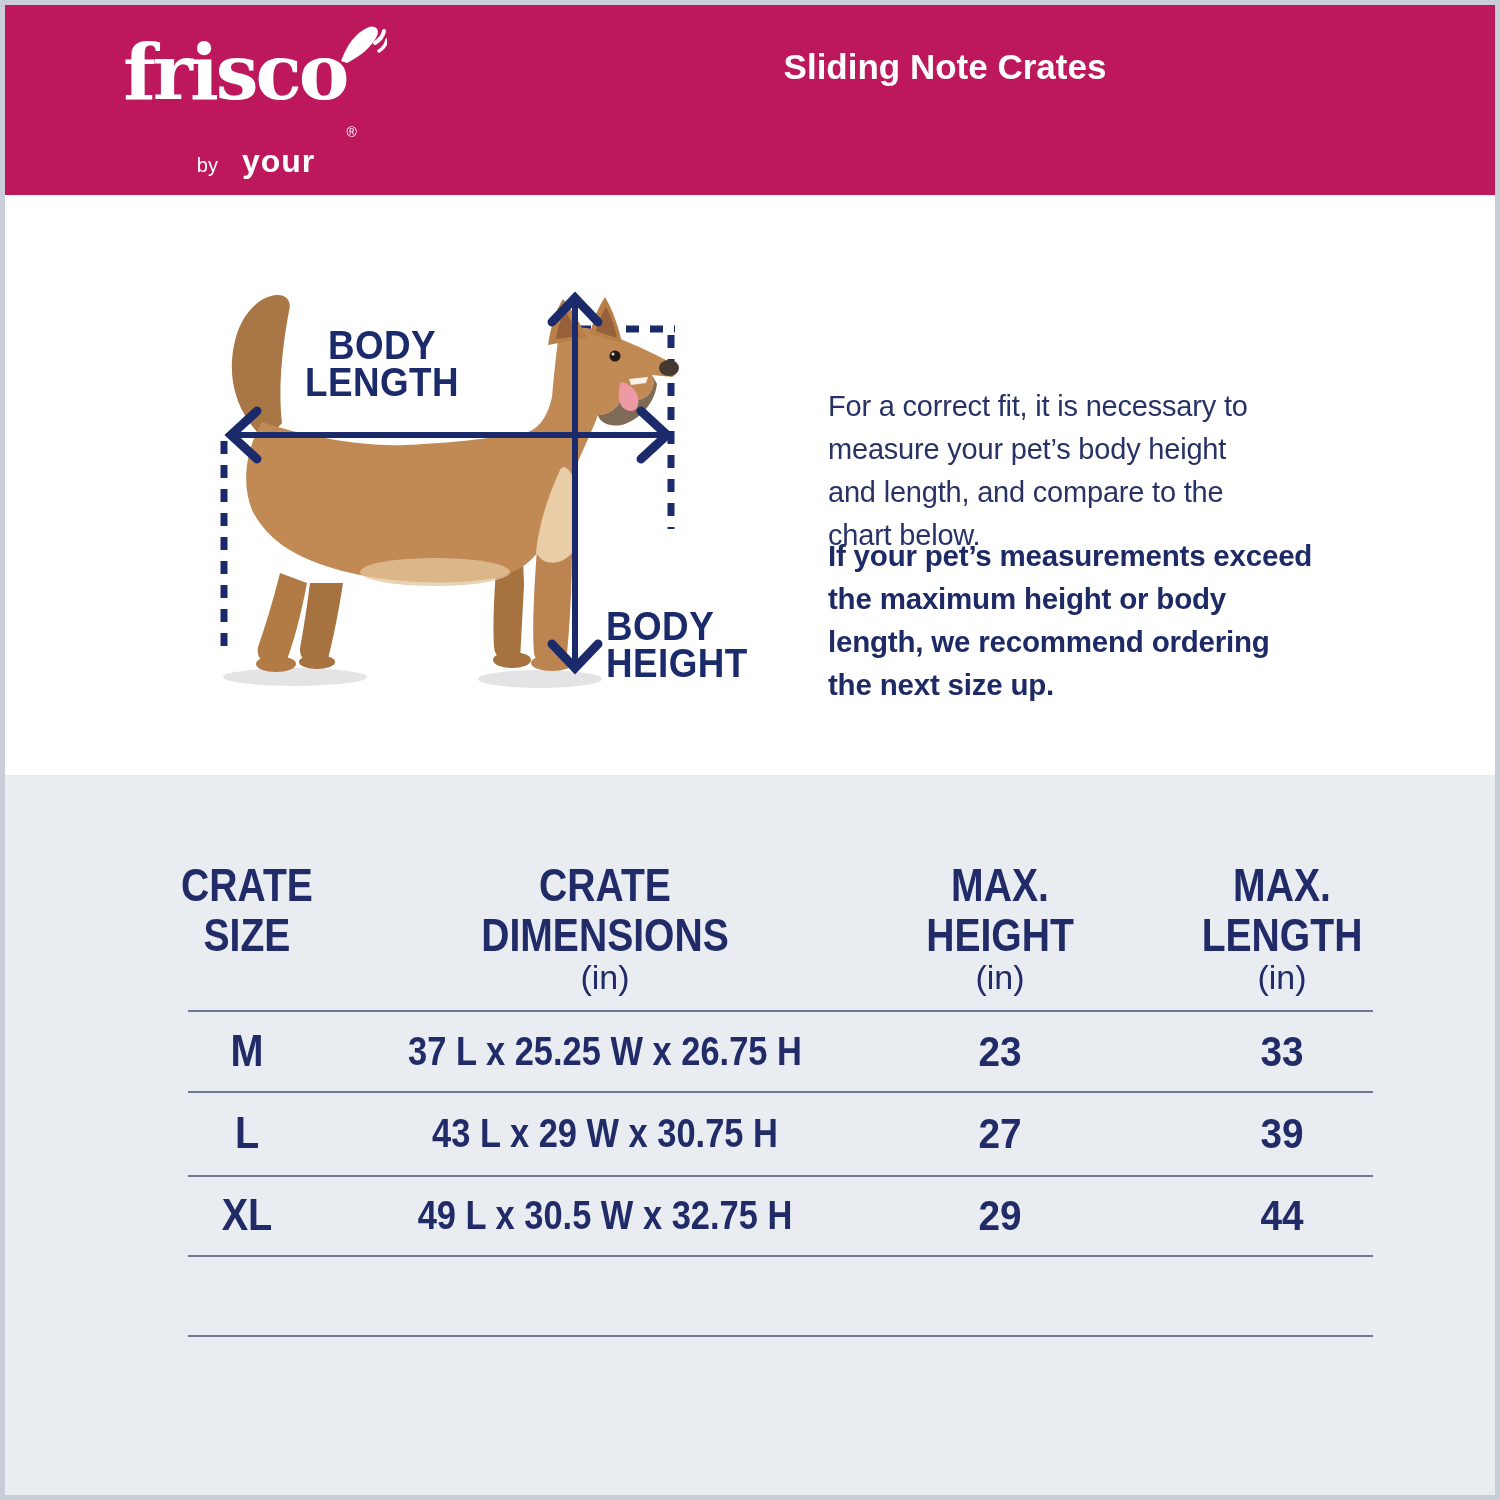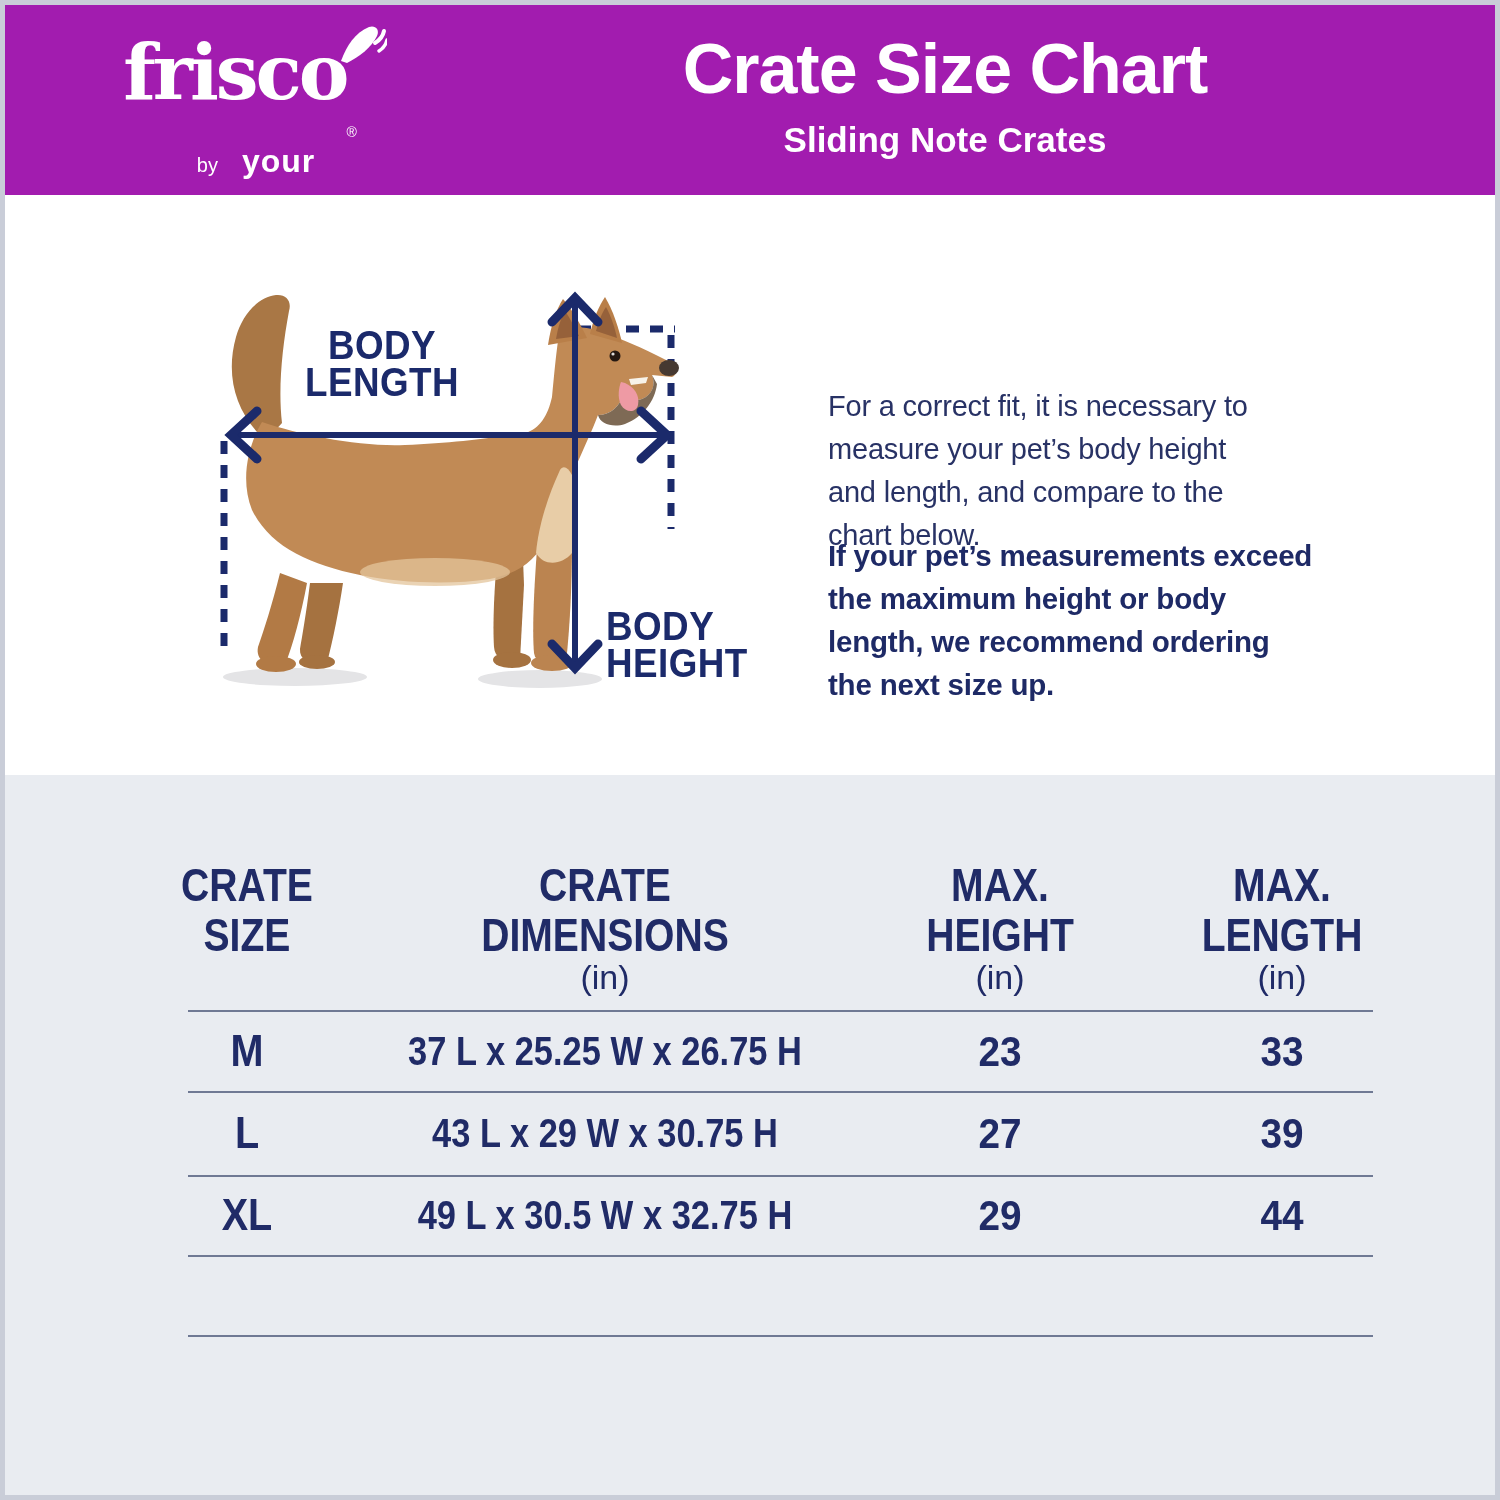--- a/index.html
+++ b/index.html
@@ -1,19 +1,19 @@
 <!DOCTYPE html>
 <html><head>
 <meta charset="utf-8">
 <style>
   html,body{margin:0;padding:0;background:#ffffff;}
   .page{position:relative;width:1500px;height:1500px;background:#c9cdd8;font-family:"Liberation Sans",sans-serif;overflow:hidden;}
   .frame{position:absolute;inset:5px;background:#ffffff;}
   .section{position:absolute;left:0;right:0;}
-  .sec-header{top:0;height:190px;background:#a21caf;}
+  .sec-header{top:0;height:190px;background:#be185d;}
   .sec-white{top:190px;height:580px;background:#ffffff;}
   .sec-gray{top:770px;bottom:0;background:#e9ecf1;}
 
   
   .logo{position:absolute;left:80px;top:30px;width:310px;text-align:center;color:#fff;z-index:3;}
   .logo-word{position:relative;display:inline-block;font-family:"DejaVu Serif",serif;font-weight:700;font-size:76px;line-height:1;letter-spacing:-3px;}
   .logo-swoosh{position:absolute;right:-30px;top:-14px;}
   .logo-reg{font-size:14px;font-weight:400;vertical-align:-38px;letter-spacing:0;font-family:"Liberation Sans",sans-serif;}
   .logo-by{margin-top:4px;transform:translateX(16px);display:flex;justify-content:center;align-items:baseline;gap:24px;}
   .logo-by .by{font-size:20px;font-weight:400;}
@@ -63,21 +63,20 @@
             <path d="M36,22 C41,19 44,15 45,10" stroke="#ffffff" stroke-width="4" fill="none" stroke-linecap="round"></path>
             <path d="M40,30 C45,27 47,23 48,19" stroke="#ffffff" stroke-width="3.4" fill="none" stroke-linecap="round"></path>
           </svg>
         </div>
         <div class="logo-by">
           <span class="by">by</span>
           <span class="chewy">your</span>
         </div>
       </div>
       <div class="titles">
-        <div class="title">Crate Size Chart</div>
         <div class="subtitle">Sliding Note Crates</div>
       </div>
     </div>
 
     <div class="section sec-white"></div>
 
     <svg class="svg-dashes" style="left:140px;top:240px;" width="600" height="460" viewBox="140 240 600 460">
       <g stroke="#1b2a6b" stroke-width="7" fill="none" stroke-dasharray="13 11">
         <path d="M 573,324 H 670"></path>
         <path d="M 666,330 V 524"></path>

